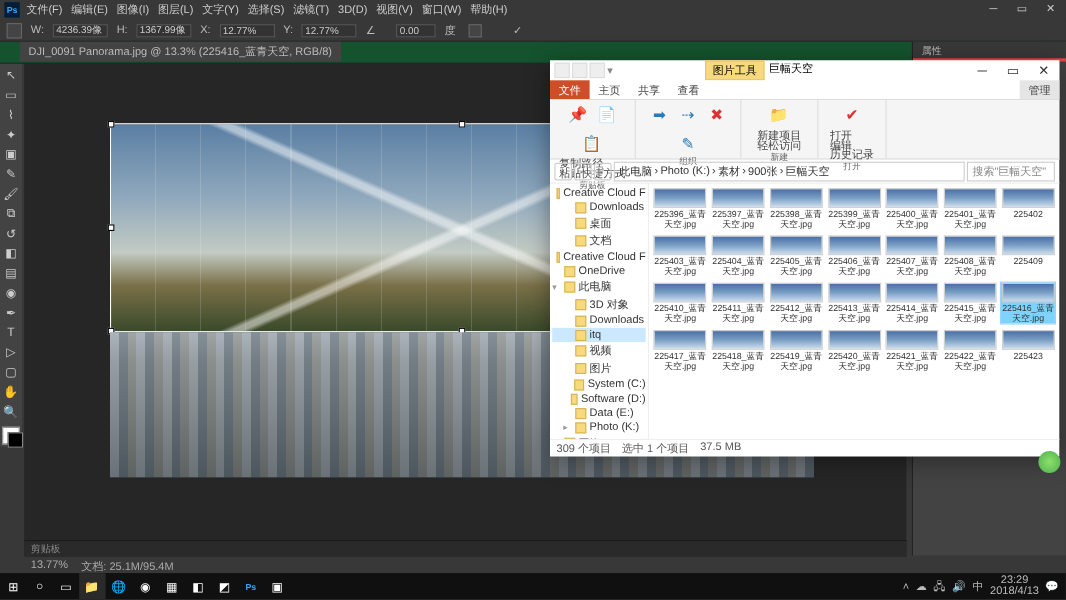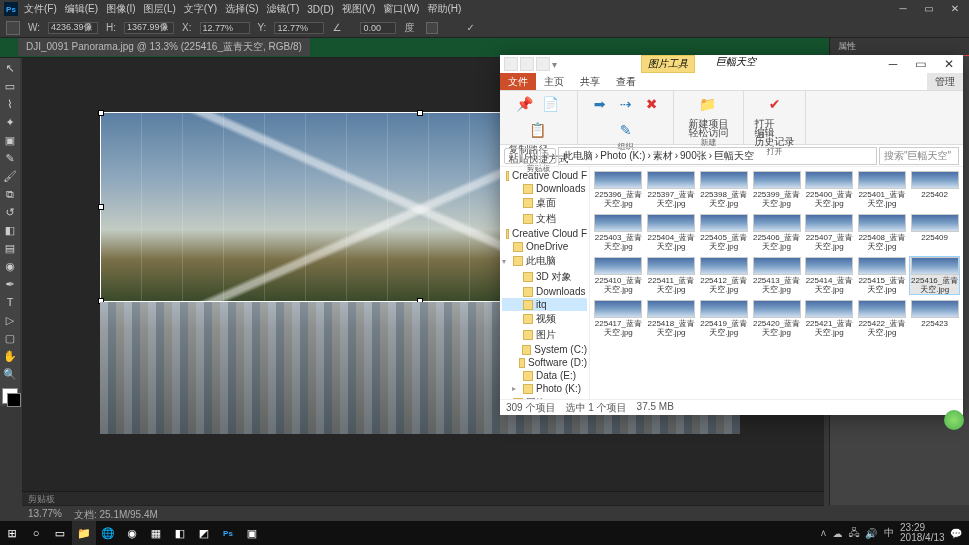--- a/index.html
+++ b/index.html
@@ -33,37 +33,37 @@
 .doc { position:absolute; left:78px; top:54px; width:640px; }
 .sky { height:190px; background:linear-gradient(to bottom,#5a7fa3 0%,#8fa8bd 35%,#c3cbc3 62%,#7a7048 78%,#3a4a2a 100%); position:relative; border:1px solid #fff; }
 .sky::before { content:""; position:absolute; inset:0; background:repeating-linear-gradient(90deg,rgba(255,255,255,0) 0 40px,rgba(255,255,255,0.15) 40px 41px); }
 .sky::after { content:""; position:absolute; left:0;top:0;right:0;bottom:0; background:linear-gradient(24deg,transparent 48%,rgba(255,255,255,.5) 49%,rgba(255,255,255,.5) 50%,transparent 51%),linear-gradient(-24deg,transparent 48%,rgba(255,255,255,.5) 49%,rgba(255,255,255,.5) 50%,transparent 51%); }
 .handle { position:absolute;width:6px;height:6px;background:#fff;border:1px solid #000; }
 .city { height:132px; background:linear-gradient(to bottom,#a8b4bc 0%,#8a949a 20%,#6a747a 60%,#4a545a 100%); position:relative; overflow:hidden; }
 .city::before { content:"";position:absolute;inset:0;background:repeating-linear-gradient(90deg,rgba(180,180,185,.3) 0 8px,rgba(80,90,100,.4) 8px 16px,rgba(140,130,110,.3) 16px 24px); }
 
 
 .ps-right { position:absolute; right:0; top:38px; width:140px; bottom:40px; background:#434343; border-left:1px solid #222; }
-.ps-right .panelhead { height:18px; background:#383838; color:#bbb; padding:2px 8px; font-size:9px; border-bottom:1px solid #ef4444; }
+.ps-right .panelhead { height:18px; background:#383838; color:#bbb; padding:2px 8px; font-size:9px; border-bottom:3px solid #ef4444; }
 
 
 .ps-status { position:absolute; left:22px; bottom:24px; right:145px; height:16px; background:#383838; color:#aaa; font-size:9px; padding:2px 6px; display:flex; gap:12px; border-top:1px solid #222; }
 
 
 .taskbar { position:absolute; left:0; right:0; bottom:0; height:24px; background:#101010; display:flex; align-items:center; }
 .taskbar .tbtn { width:24px; height:24px; display:flex; align-items:center; justify-content:center; color:#fff; font-size:11px; }
 .taskbar .tray { margin-left:auto; display:flex; align-items:center; gap:6px; color:#bbb; font-size:9px; padding-right:6px; }
-.taskbar .tray .block { text-align:left; line-height:10px; }
+.taskbar .tray .block { text-align:center; line-height:10px; }
 
 
 .explorer { position:absolute; left:500px; top:55px; width:463px; height:360px; background:#fff; box-shadow:0 4px 20px rgba(0,0,0,.4); display:flex; flex-direction:column; }
 .ex-title { height:18px; background:#fff; display:flex; align-items:center; font-size:10px; }
 .ex-title .qat { display:flex; align-items:center; gap:2px; padding:0 4px; }
 .ex-title .qat div { width:14px;height:14px;background:#eee;border:1px solid #ddd; }
-.ex-title .tname { margin-left:80px; display:flex; gap:21px;font-style:italic; }
+.ex-title .tname { margin-left:80px; display:flex; gap:4px; }
 .ex-title .tname span:first-child { background:#f7d97e; padding:1px 6px; border:1px solid #e5c75e; }
 .ex-title .wbtn { margin-left:auto; display:flex; }
 .ex-title .wbtn div { width:28px; text-align:center; font-size:12px; color:#333; }
 .ex-tabs { height:18px; background:#fff; display:flex; border-bottom:1px solid #ddd; font-size:10px; }
 .ex-tabs span { padding:2px 8px; color:#444; }
 .ex-tabs span.active { background:#ce4e29; color:#fff; }
 .ex-ribbon { height:54px; background:#f5f5f5; border-bottom:1px solid #ddd; display:flex; font-size:8px; color:#444; }
 .ex-ribbon .grp { border-right:1px solid #ddd; padding:2px 4px; display:flex; flex-direction:column; align-items:center; justify-content:space-between; }
 .ex-ribbon .grp .icons { display:flex; gap:4px; flex-wrap:wrap; justify-content:center; align-items:center; }
 .ex-ribbon .bigico { width:22px;height:22px;display:flex;align-items:center;justify-content:center;font-size:14px; }
@@ -75,21 +75,21 @@
 .ex-body { flex:1; display:flex; overflow:hidden; }
 .ex-tree { width:90px; border-right:1px solid #eee; padding:2px; overflow:hidden; font-size:9px; color:#333; }
 .ex-tree .node { display:flex; align-items:center; gap:3px; padding:1px 0; white-space:nowrap; }
 .ex-tree .node.sel { background:#cce8ff; }
 .ex-tree .chev { width:8px; color:#999; font-size:8px; }
 .ex-tree .fico { width:10px;height:10px;background:#f7d97e;border:1px solid #d4b456; }
 .ex-tree .indent1 { padding-left:10px; }
 .ex-files { flex:1; padding:4px; overflow:hidden; }
 .ex-files .row { display:flex; gap:4px; margin-bottom:6px; }
 .ex-files .thumb { width:50px; text-align:center; }
-.ex-files .thumb.sel { background:#e5e5e5; outline:1px solid #99d1ff; }
+.ex-files .thumb.sel { background:#7dd3fc; outline:1px solid #99d1ff; }
 .ex-files .thumb .img { width:48px; height:18px; background:linear-gradient(to bottom,#4a6fa5 0%,#7a9fc5 50%,#cde 100%); border:1px solid #ccc; margin:0 auto; }
 .ex-files .thumb .fn { font-size:8px; line-height:9px; color:#333; margin-top:1px; word-break:break-all; }
 .ex-status { height:16px; border-top:1px solid #eee; font-size:9px; color:#555; padding:1px 6px; display:flex; gap:10px; }
 
 
 .assist { position:absolute; right:5px; bottom:115px; width:20px;height:20px;border-radius:50%;background:radial-gradient(circle,#8ee06a,#4caf50); }
 </style>
 </head>
 <body>
 

